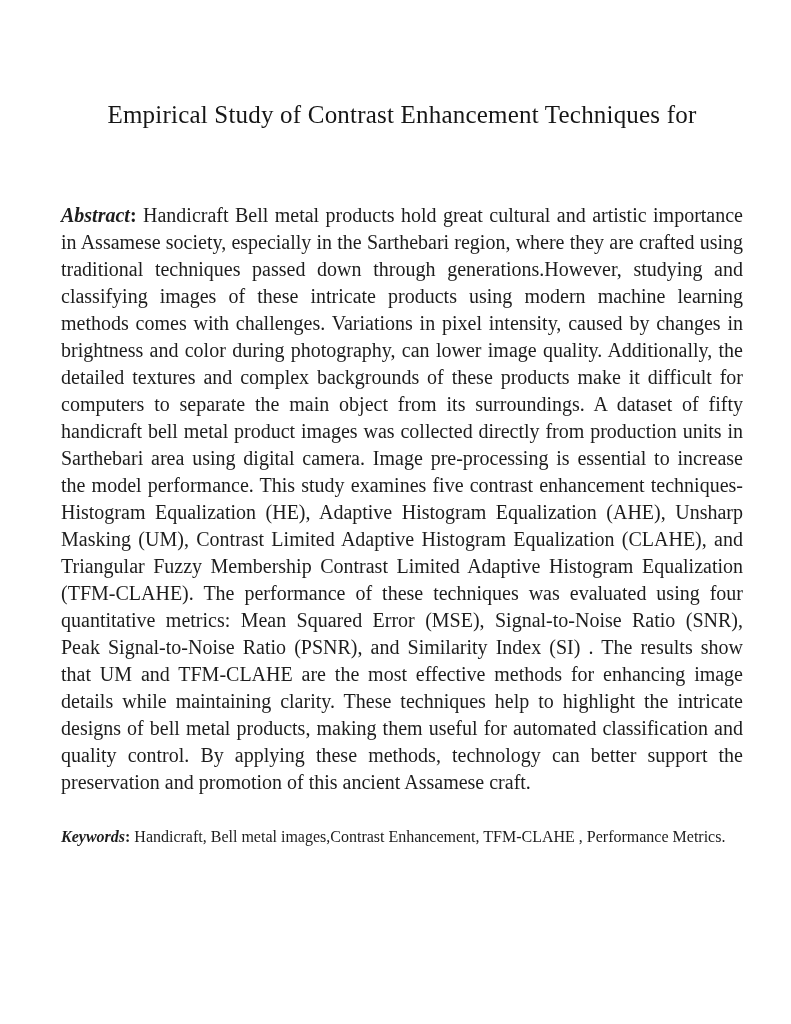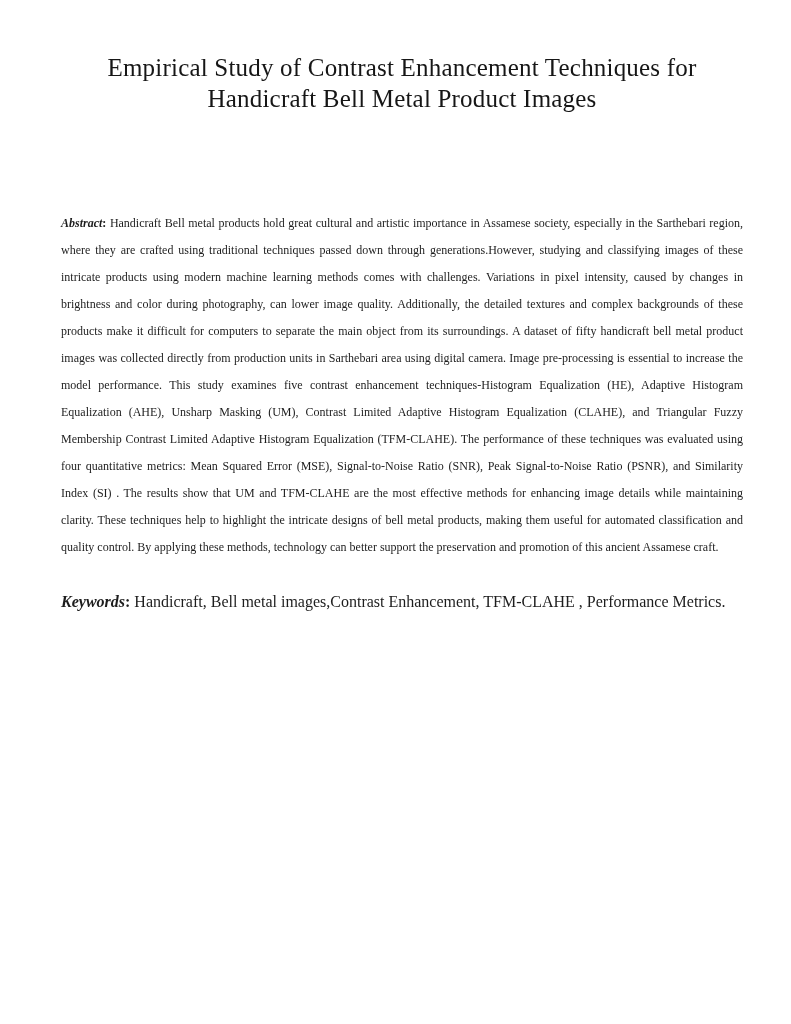--- a/index.html
+++ b/index.html
@@ -9,40 +9,40 @@
   }
   body {
     width: 791px;
     height: 1024px;
     overflow: hidden;
   }
   .page {
     box-sizing: border-box;
     width: 791px;
     height: 1024px;
-    padding: 52px 48px 0 61px;
+    padding: 99px 48px 0 61px;
     background: #ffffff;
     font-family: "Liberation Serif", "DejaVu Serif", serif;
     color: #1d1d1d;
   }
   .title {
     margin: 0;
     font-size: 25px;
     line-height: 31px;
     font-weight: 400;
     text-align: center;
     color: #161616;
     letter-spacing: 0.2px;
   }
   .title .title-line {
     display: block;
   }
   .abstract {
-    margin: 96px 0 0 0;
-    font-size: 12px;
+    margin: 72px 0 0 0;
+    font-size: 20px;
     line-height: 27px;
     text-align: justify;
     color: #1d1d1d;
   }
   .keywords {
     margin: 27px 0 0 0;
     font-size: 16px;
     line-height: 27px;
     text-align: left;
     color: #1d1d1d;
@@ -55,20 +55,19 @@
     font-weight: 700;
   }
 </style>
 </head>
 <body>
 
 <div class="page">
 
   <h1 class="title">
     <span class="title-line">Empirical Study of Contrast Enhancement Techniques for</span>
-    <span class="title-line">Handicraft Bell Metal Product Images</span>
   </h1>
 
   <p class="abstract"><span class="label-bi">Abstract</span><span class="label-b">: </span><span>Handicraft Bell metal products hold great cultural and artistic importance in Assamese society, especially in the Sarthebari region, where they are crafted using traditional techniques passed down through generations.However, studying and classifying images of these intricate products using modern machine learning methods comes with challenges. Variations in pixel intensity, caused by changes in brightness and color during photography, can lower image quality. Additionally, the detailed textures and complex backgrounds of these products make it difficult for computers to separate the main object from its surroundings. A dataset of fifty handicraft bell metal product images was collected directly from production units in Sarthebari area using  digital camera. Image pre-processing is essential to increase the model performance. This study examines five contrast enhancement techniques-Histogram Equalization (HE), Adaptive Histogram Equalization (AHE), Unsharp Masking (UM), Contrast Limited Adaptive Histogram Equalization (CLAHE), and Triangular Fuzzy Membership Contrast Limited Adaptive Histogram Equalization (TFM-CLAHE). The performance of these techniques was evaluated using four quantitative metrics: Mean Squared Error (MSE), Signal-to-Noise Ratio (SNR), Peak Signal-to-Noise Ratio (PSNR), and Similarity Index (SI) . The results show that UM and TFM-CLAHE are the most effective methods for enhancing image details while maintaining clarity. These techniques help to highlight the intricate designs of bell metal products, making them useful for automated classification and quality control. By applying these methods, technology can better support the preservation and promotion of this ancient Assamese craft.</span></p>
 
   <p class="keywords"><span class="label-bi">Keywords</span><span class="label-b">: </span><span>Handicraft, Bell metal images,Contrast Enhancement, TFM-CLAHE , Performance Metrics.</span></p>
 
 </div>
 
 </body></html>

